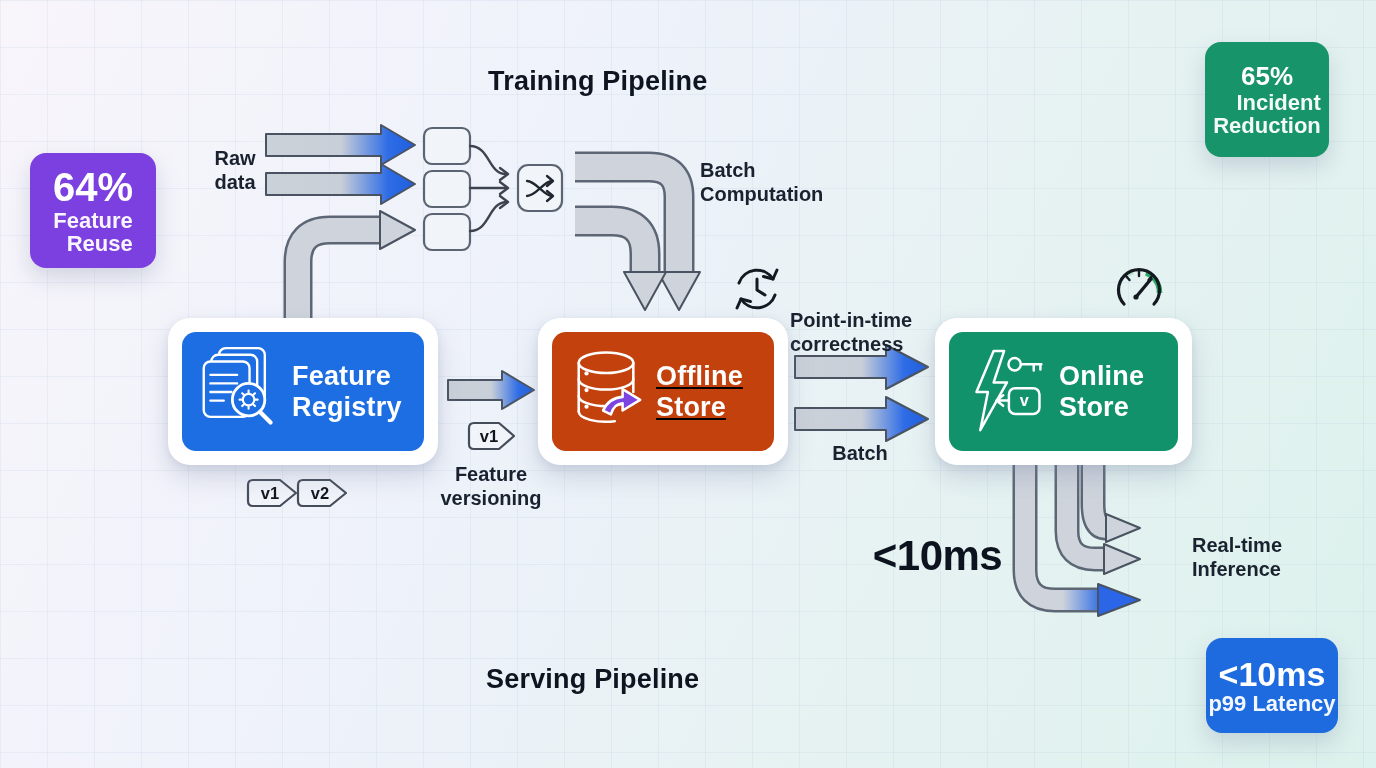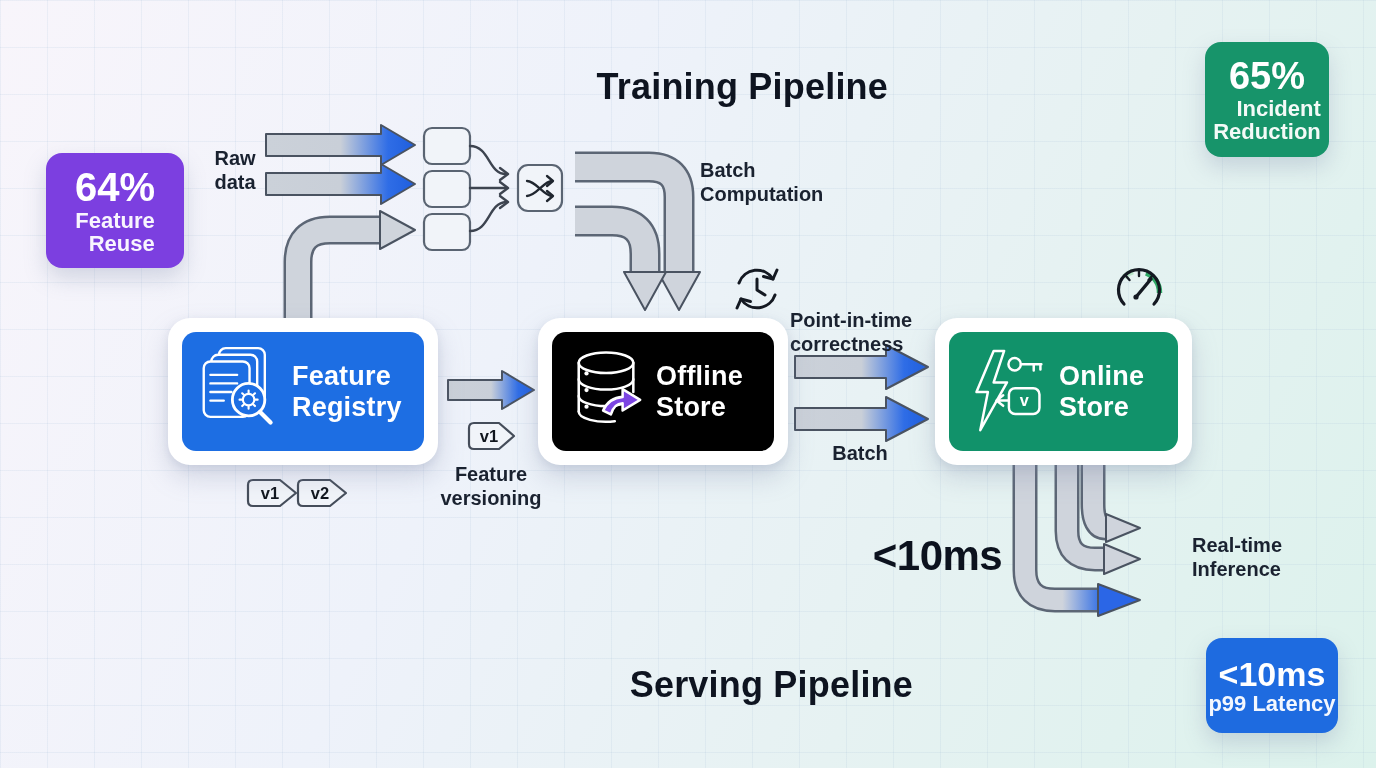--- a/index.html
+++ b/index.html
@@ -7,45 +7,45 @@
     position:relative;width:1376px;height:768px;overflow:hidden;
     background:linear-gradient(115deg,#f8f5fb 0%,#eef2fa 38%,#e6f2f2 68%,#dcf2ec 100%);
     font-family:"Liberation Sans",sans-serif;
   }
   .gridlines{position:absolute;inset:0;z-index:0;
     background-image:
       linear-gradient(rgba(165,190,215,.16) 1px,transparent 1px),
       linear-gradient(90deg,rgba(165,190,215,.16) 1px,transparent 1px);
     background-size:47px 47px;}
   svg.layer{position:absolute;left:0;top:0;z-index:1;}
-  .title{position:absolute;font-size:36px;font-weight:800;color:#0e1420;text-align:right;z-index:2;letter-spacing:.2px;}
+  .title{position:absolute;font-size:27px;font-weight:800;color:#0e1420;text-align:left;z-index:2;letter-spacing:.2px;}
   .label{position:absolute;font-size:20px;line-height:24px;color:#1a2230;font-weight:600;z-index:2;}
   .label span{display:block;}
   .center{text-align:center;}
   .callout{position:absolute;font-size:42px;font-weight:800;color:#0c121e;z-index:2;letter-spacing:-.5px;}
   .card{position:absolute;background:#ffffff;border-radius:22px;z-index:2;padding:14px;box-sizing:border-box;
     box-shadow:0 12px 26px rgba(125,138,168,.28),0 3px 8px rgba(125,138,168,.16);}
   .node{width:100%;height:100%;border-radius:14px;display:flex;align-items:center;padding-left:16px;box-sizing:border-box;gap:10px;}
   .node-label{color:#fff;font-size:27px;font-weight:700;line-height:31px;letter-spacing:.2px;}
   .node-label span{display:block;}
   .badge{position:absolute;border-radius:16px;color:#fff;display:flex;flex-direction:column;align-items:center;justify-content:center;z-index:2;
     box-shadow:0 10px 22px rgba(125,138,168,.30);}
   .badge-value{font-weight:800;line-height:1.08;}
   .badge-sub{font-size:22px;line-height:23px;color:rgba(255,255,255,.95);font-weight:700;text-align:right;}
   .badge-sub span{display:block;}
-  #badge-reuse{left:46px;top:153px;width:138px;height:115px;background:#7c3fe0;}
+  #badge-reuse{left:30px;top:153px;width:126px;height:115px;background:#7c3fe0;}
   #badge-reuse .badge-value{font-size:40px;}
   #badge-incident{left:1205px;top:42px;width:124px;height:115px;background:#17946a;}
-  #badge-incident .badge-value{font-size:38px;}
+  #badge-incident .badge-value{font-size:26px;}
   #badge-latency{left:1206px;top:638px;width:132px;height:95px;background:#1e6be0;}
   #badge-latency .badge-value{font-size:34px;}
   #card-registry{left:168px;top:318px;width:270px;height:147px;}
   #card-registry .node{background:#1d6ee3;}
   #card-offline{left:538px;top:318px;width:250px;height:147px;}
-  #card-offline .node{background:#000000;text-decoration:underline;}
+  #card-offline .node{background:#c2410c;text-decoration:underline;}
   #card-online{left:935px;top:318px;width:257px;height:147px;}
   #card-online .node{background:#11926a;}
 </style>
 </head>
 <body>
 
 <div class="canvas">
   <div class="gridlines"></div>
 
   <svg class="layer" width="1376" height="768" viewBox="0 0 1376 768">
@@ -164,21 +164,21 @@
       <path d="M 1124,277 A 20.5 20.5 0 0 1 1133,271.5" fill="none" stroke="#b9e7c9" stroke-width="5.5"></path>
       <path d="M 1146,273 A 20.5 20.5 0 0 1 1159.5,293" fill="none" stroke="#2fa966" stroke-width="5.5"></path>
       <path d="M 1124,304 A 20.5 20.5 0 1 1 1154,304" fill="none" stroke="#141922" stroke-width="3.2" stroke-linecap="round"></path>
       <path d="M 1139,271 V 276 M 1152,276 L 1148.5,280 M 1126,276 L 1129.5,280" stroke="#141922" stroke-width="2.4" stroke-linecap="round"></path>
       <path d="M 1136,297 L 1151,279" stroke="#141922" stroke-width="3.4" stroke-linecap="round"></path>
       <circle cx="1136" cy="297" r="2.6" fill="#141922"></circle>
     </g>
   </svg>
 
   <div class="title" style="left:488px;top:66px;width:400px;">Training Pipeline</div>
-  <div class="title" style="left:513px;top:664px;width:400px;">Serving Pipeline</div>
+  <div class="title" style="left:486px;top:664px;width:400px;">Serving Pipeline</div>
 
   <div class="badge" id="badge-reuse">
     <div class="badge-value">64%</div>
     <div class="badge-sub">
       <span>Feature</span>
       <span>Reuse</span>
     </div>
   </div>
   <div class="badge" id="badge-incident">
     <div class="badge-value">65%</div>

